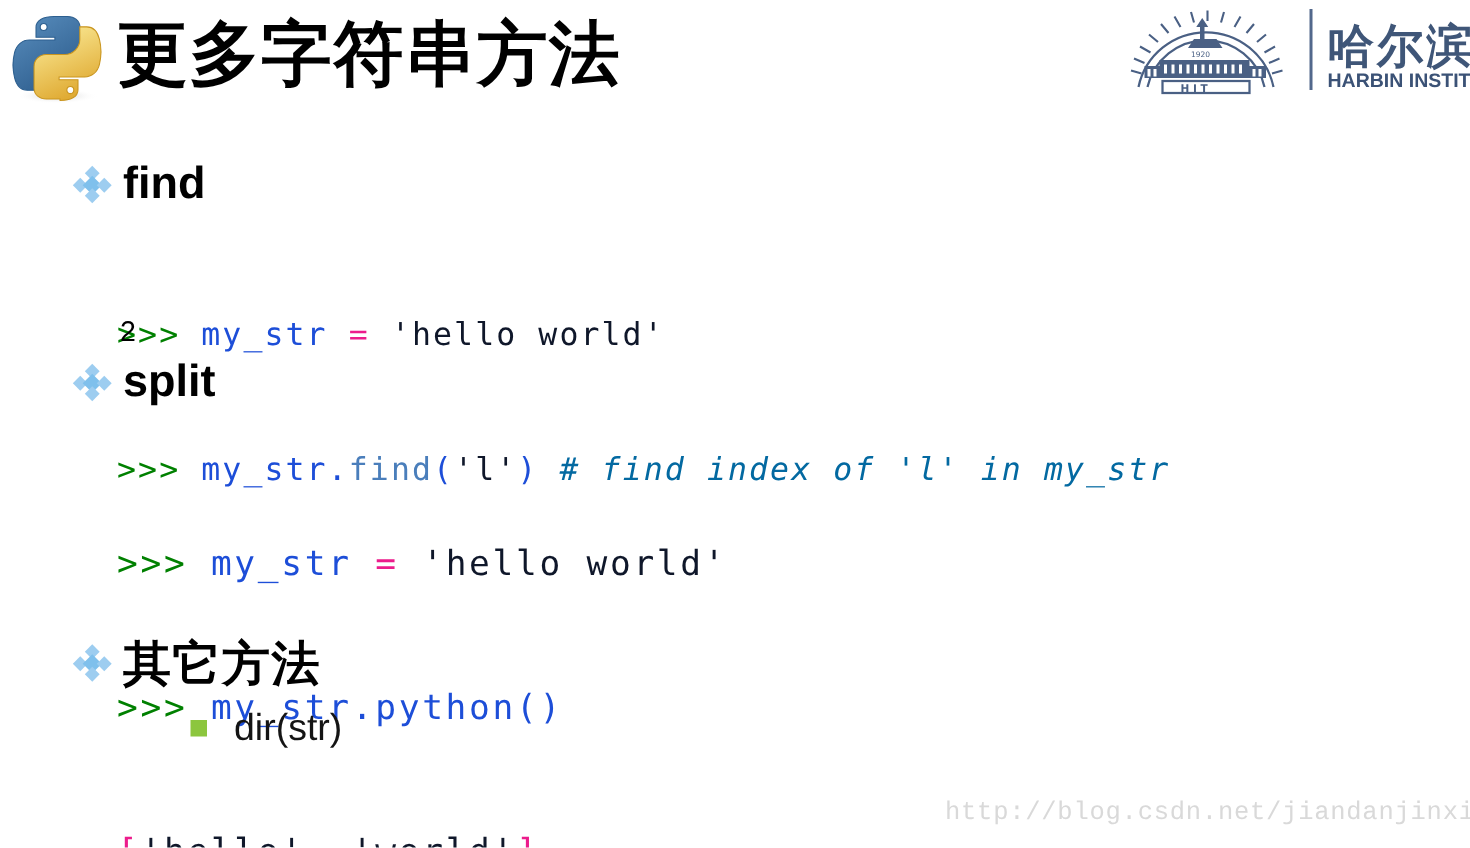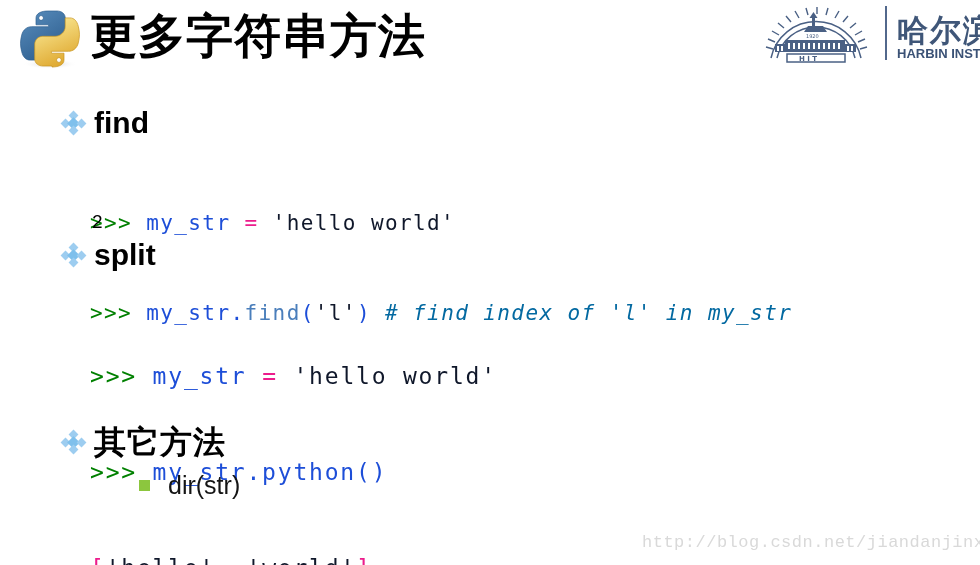--- a/index.html
+++ b/index.html
@@ -12,21 +12,21 @@
     height: 565px;
     position: relative;
     overflow: hidden;
     font-family: "Liberation Sans", sans-serif;
     -webkit-font-smoothing: antialiased;
   }
 
   
   #slide {
     position: absolute;
-    left: 12px; top: 0;
+    left: 0; top: 0;
     width: 902px;
     height: 565px;
     background: #ffffff;
   }
 
   
   #header {
     position: absolute;
     left: 0; top: 0;
     width: 980px;

